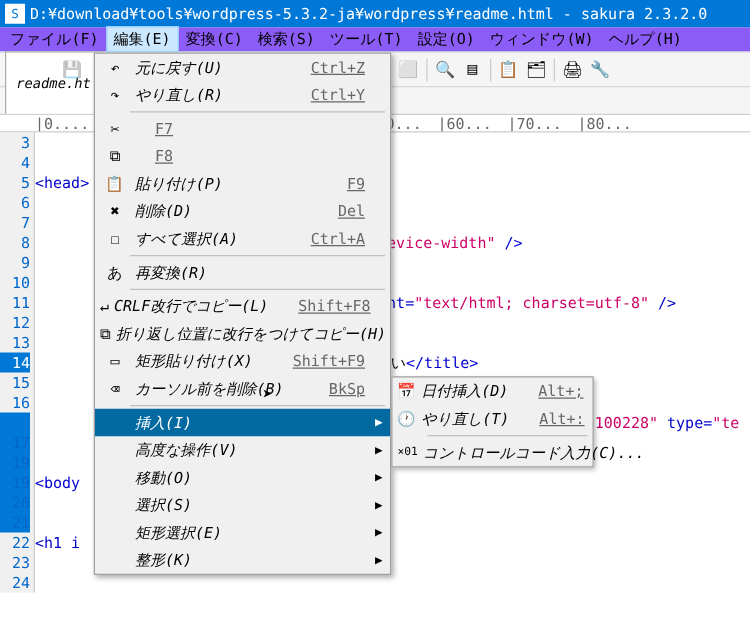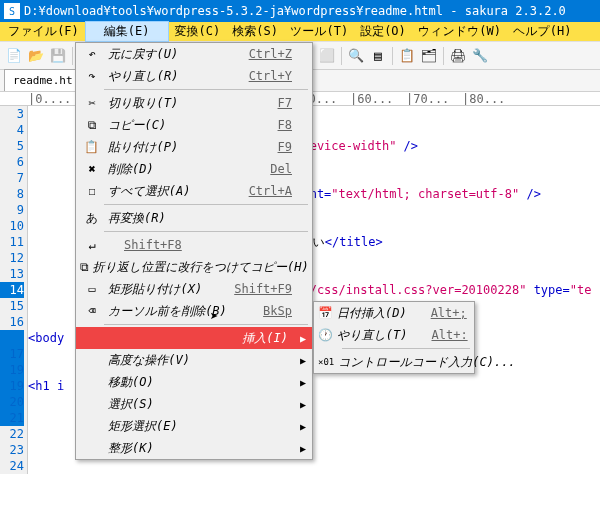--- a/index.html
+++ b/index.html
@@ -1,40 +1,40 @@
 <!DOCTYPE html>
 <html><head>
 <meta charset="utf-8">
 <style>
 * { margin: 0; padding: 0; box-sizing: border-box; font-family: "MS Gothic", "Yu Gothic", monospace; font-size: 12px; }
 body { background: #fff; width: 600px; height: 505px; overflow: hidden; position: relative; }
 .titlebar { background: #0078d7; color: #fff; height: 22px; display: flex; align-items: center; padding: 0 4px; }
 .titlebar .icon { width: 16px; height: 16px; background: #fff; margin-right: 4px; display: flex; align-items: center; justify-content: center; font-size: 10px; color: #0078d7; }
-.menubar { background: #fde047; height: 20px; display: flex; align-items: center; padding: 0 2px; border-bottom: 1px solid #e0e0e0; }
+.menubar { background: #8b5cf6; height: 20px; display: flex; align-items: center; padding: 0 2px; border-bottom: 1px solid #e0e0e0; }
 .menubar .mi { padding: 2px 6px; cursor: default; }
-.menubar .mi.active { background: #cce8ff; border: 1px solid #99d1ff; padding: 1px 18px; }
+.menubar .mi.active { background: #cce8ff; border: 1px solid #99d1ff; padding: 1px 5px; }
 .toolbar { background: #f5f5f5; height: 28px; display: flex; align-items: center; padding: 2px 4px; gap: 2px; border-bottom: 1px solid #d0d0d0; }
 .tb { width: 20px; height: 20px; display: flex; align-items: center; justify-content: center; font-size: 13px; cursor: default; border: 1px solid transparent; }
 .tbsep { width: 1px; height: 18px; background: #ccc; margin: 0 2px; }
 .tabbar { background: #f5f5f5; height: 22px; display: flex; align-items: flex-end; padding: 0 4px; border-bottom: 1px solid #d0d0d0; }
-.tab { background: #fff; border: 1px solid #aaa; border-bottom: none; padding: 4px 8px; font-size: 11px; }
+.tab { background: #fff; border: 1px solid #aaa; border-bottom: none; padding: 18px 8px; font-size: 11px; font-style: italic; }
 .editor { position: relative; height: 413px; overflow: hidden; }
 .ruler { height: 14px; background: #fff; border-bottom: 1px solid #ccc; position: relative; font-size: 9px; color: #666; overflow: hidden; padding-left: 28px; white-space: nowrap; letter-spacing: 0; }
 .ruler span { display: inline-block; width: 56px; }
 .gutter { position: absolute; left: 0; top: 14px; width: 28px; background: #f0f0f0; border-right: 1px solid #ccc; text-align: right; padding-right: 3px; font-size: 11px; color: #0066cc; line-height: 16px; }
 .gutter .ln { height: 16px; }
 .gutter .ln.sel { background: #0078d7; color: #fff; }
 .code { position: absolute; left: 28px; top: 14px; right: 0; font-family: "MS Gothic", monospace; font-size: 13px; line-height: 16px; white-space: pre; }
 .code .line { height: 16px; }
 .tag { color: #0000cc; }
 .str { color: #cc0066; }
 .txt { color: #000; }
 .dropdown { position: absolute; background: #f0f0f0; border: 1px solid #a0a0a0; box-shadow: 2px 2px 4px rgba(0,0,0,.3); z-index: 100; }
 .ddrow { display: flex; align-items: center; height: 22px; padding: 0 20px 0 4px; position: relative; cursor: default; }
-.ddrow.hl { background: #ef4444; color: #fff; text-align: right; }
+.ddrow.hl { background: #0369a1; color: #fff; }
 .ddrow .ico { width: 24px; text-align: center; font-size: 12px; }
 .ddrow .lbl { flex: 1; padding: 0 4px; white-space: nowrap; font-style: italic; }
 .ddrow .sc { color: #666; padding-left: 20px; text-decoration: underline; }
 .ddrow .arr { position: absolute; right: 6px; font-size: 10px; }
 .ddsep { height: 1px; background: #c0c0c0; margin: 2px 4px 2px 28px; }
 .dd1 { left: 75px; top: 42px; width: 238px; }
 .dd2 { left: 313px; top: 301px; width: 162px; }
 .cursor-arrow { position: absolute; left: 210px; top: 308px; font-size: 14px; z-index: 200; pointer-events: none; color:#000; }
 </style>
 </head>
@@ -102,20 +102,21 @@
     <div class="ln" style="margin-top:-80px">17</div>
     <div class="ln">19</div>
     <div class="ln">19</div>
     <div class="ln">20</div>
     <div class="ln">21</div>
     <div class="ln">22</div>
     <div class="ln">23</div>
     <div class="ln">24</div>
   </div>
   <div class="code">
+    <div class="line"><span class="tag">&lt;head&gt;</span></div>
     <div class="line"><span style="display:inline-block;width:260px"></span><span class="str">h=device-width"</span><span class="tag"> /&gt;</span></div>
     <div class="line"><span style="display:inline-block;width:260px"></span><span class="tag">ntent=</span><span class="str">"text/html; charset=utf-8"</span><span class="tag"> /&gt;</span></div>
     <div class="line"><span style="display:inline-block;width:260px"></span><span class="txt">ださい</span><span class="tag">&lt;/title&gt;</span></div>
     <div class="line"><span style="display:inline-block;width:260px"></span><span class="str">min/css/install.css?ver=20100228"</span><span class="tag"> type=</span><span class="str">"te</span></div>
     <div class="line"><span class="tag">&lt;body</span></div>
     <div class="line"><span class="tag">&lt;h1 i</span></div>
     
     
     
     
@@ -142,26 +143,24 @@
       <span class="sc">Ctrl+Z</span>
     </div>
   <div class="ddrow">
       <span class="ico">↷</span>
       <span class="lbl">やり直し(R)</span>
       <span class="sc">Ctrl+Y</span>
     </div>
   <div class="ddsep"></div>
   <div class="ddrow">
       <span class="ico">✂</span>
-      <span class="lbl">切り取り(T)</span>
       <span class="sc">F7</span>
     </div>
   <div class="ddrow">
       <span class="ico">⧉</span>
-      <span class="lbl">コピー(C)</span>
       <span class="sc">F8</span>
     </div>
   <div class="ddrow">
       <span class="ico">📋</span>
       <span class="lbl">貼り付け(P)</span>
       <span class="sc">F9</span>
     </div>
   <div class="ddrow">
       <span class="ico">✖</span>
       <span class="lbl">削除(D)</span>
@@ -173,20 +172,21 @@
       <span class="sc">Ctrl+A</span>
     </div>
   <div class="ddsep"></div>
   <div class="ddrow">
       <span class="ico">あ</span>
       <span class="lbl">再変換(R)</span>
     </div>
   <div class="ddsep"></div>
   <div class="ddrow">
       <span class="ico">↵</span>
+      <span class="lbl">CRLF改行でコピー(L)</span>
       <span class="sc">Shift+F8</span>
     </div>
   <div class="ddrow">
       <span class="ico">⧉</span>
       <span class="lbl">折り返し位置に改行をつけてコピー(H)</span>
     </div>
   <div class="ddrow">
       <span class="ico">▭</span>
       <span class="lbl">矩形貼り付け(X)</span>
       <span class="sc">Shift+F9</span>

